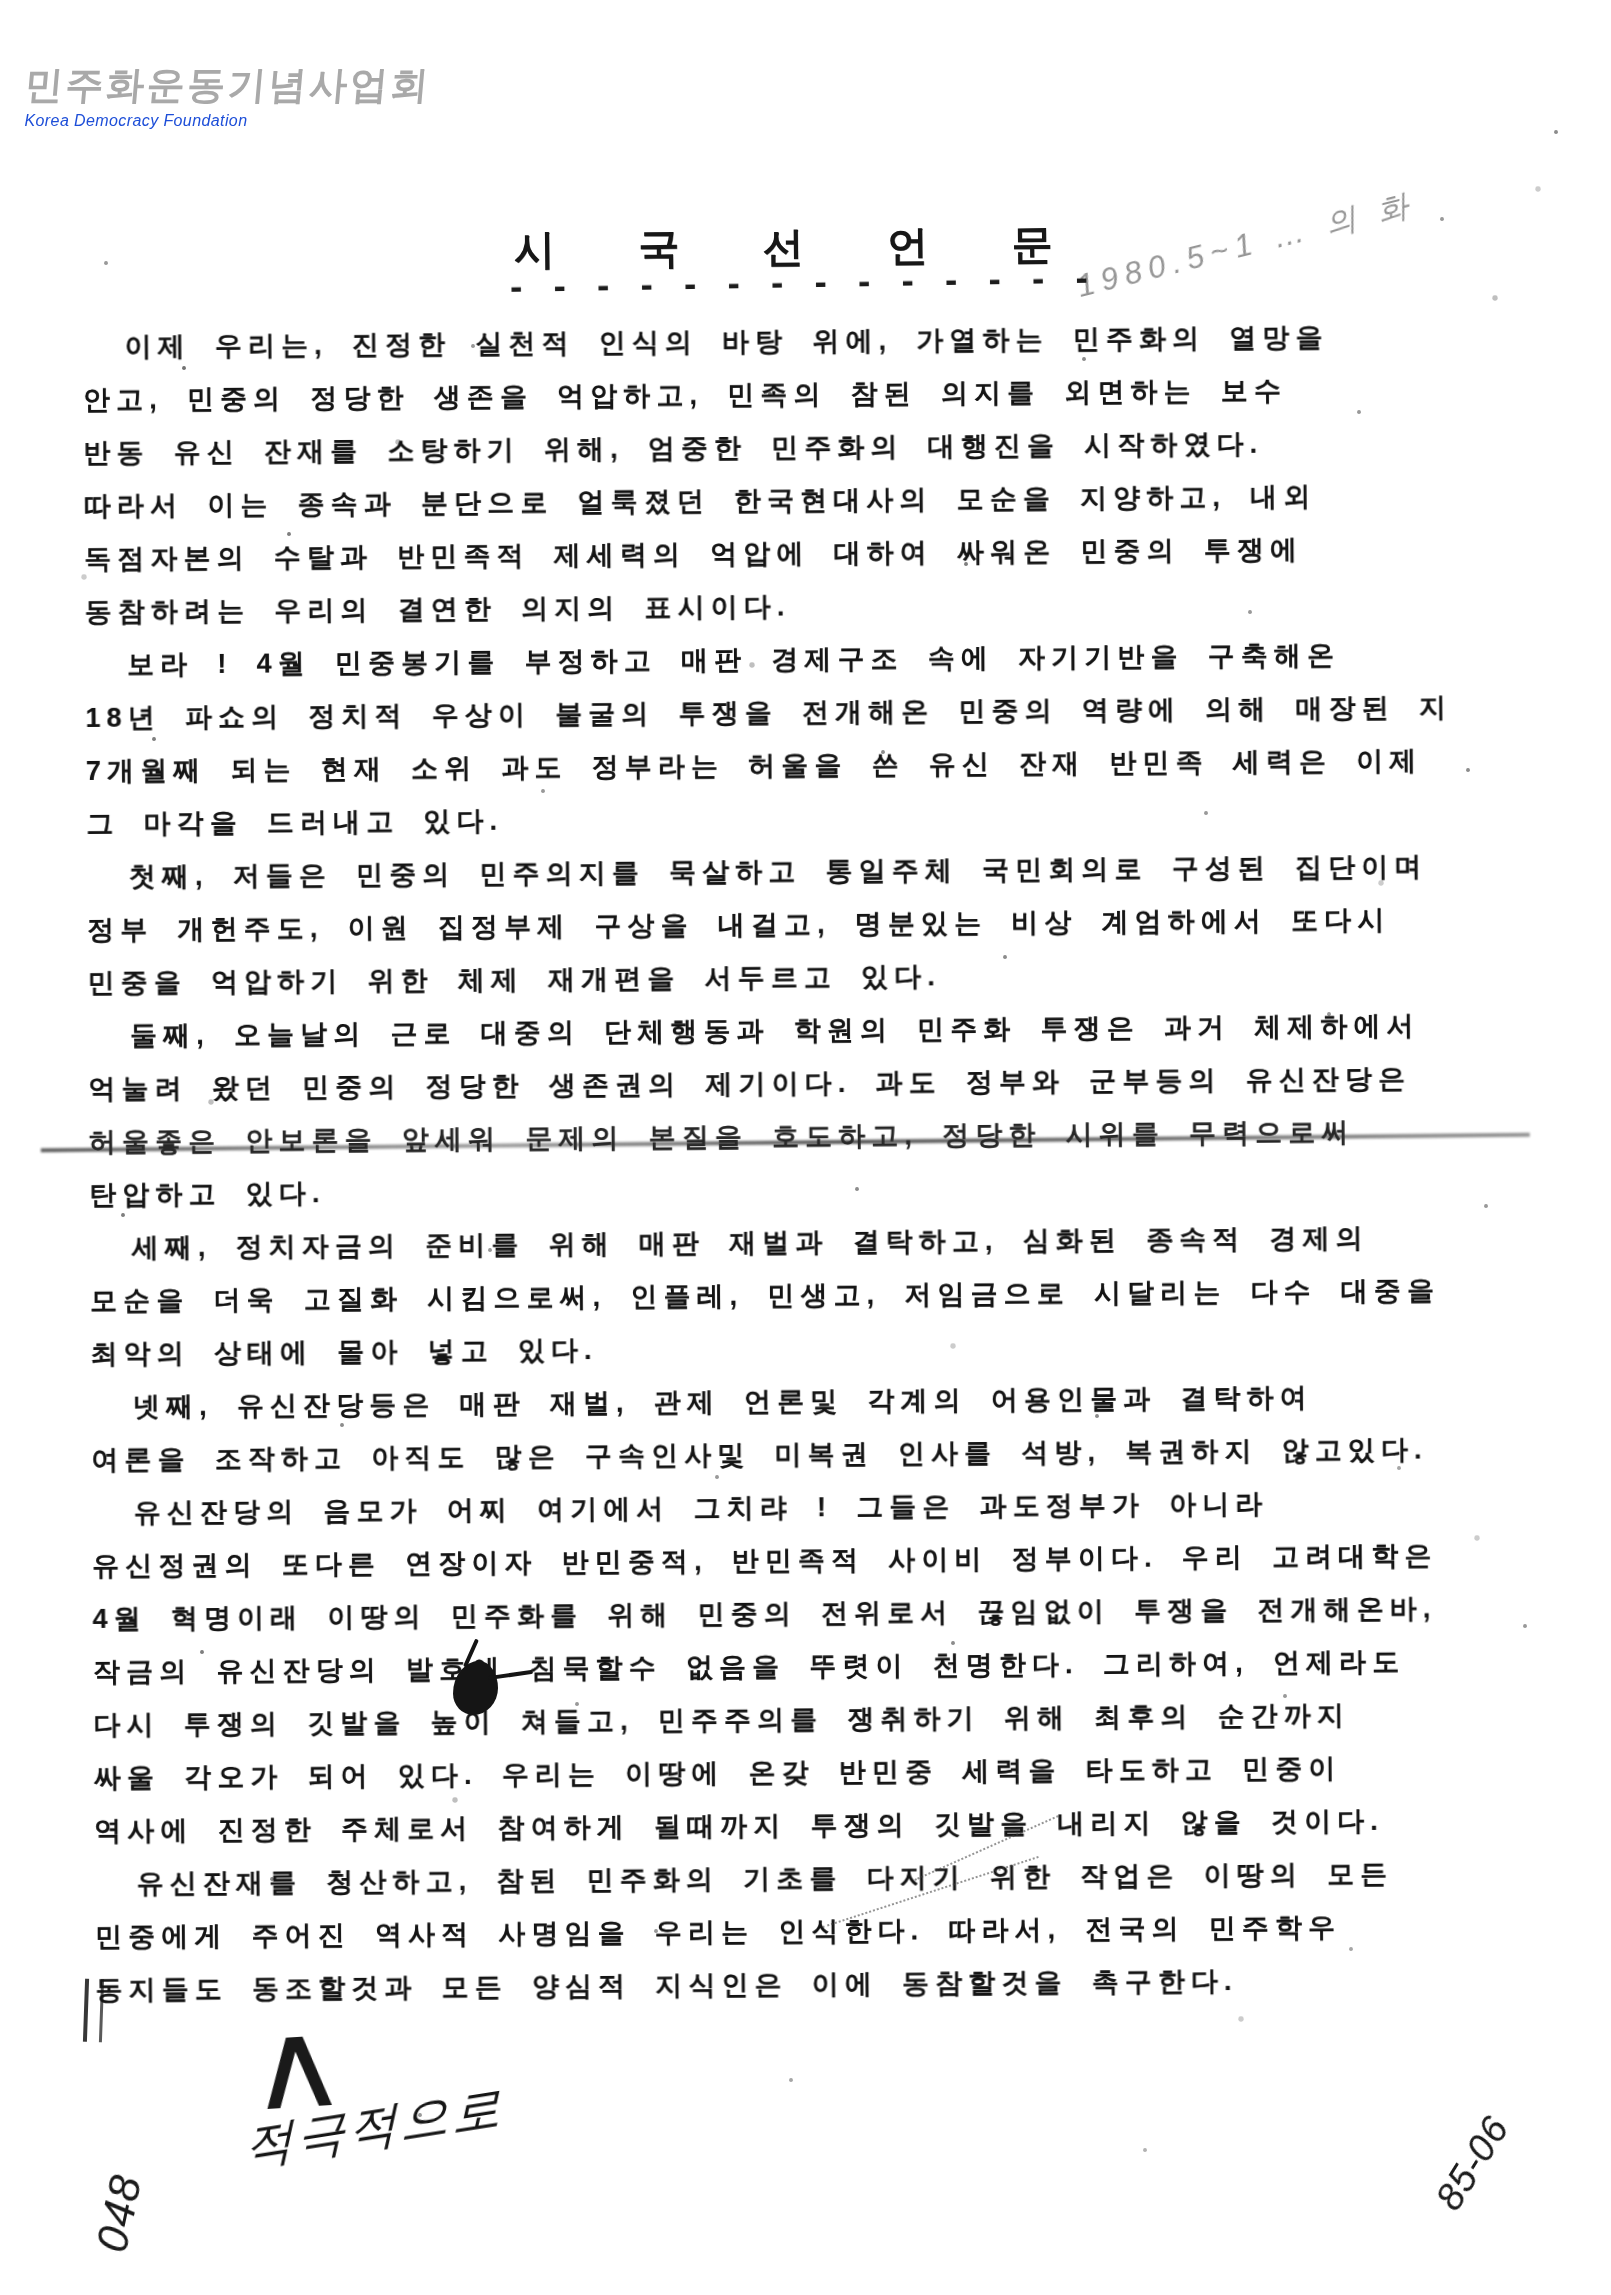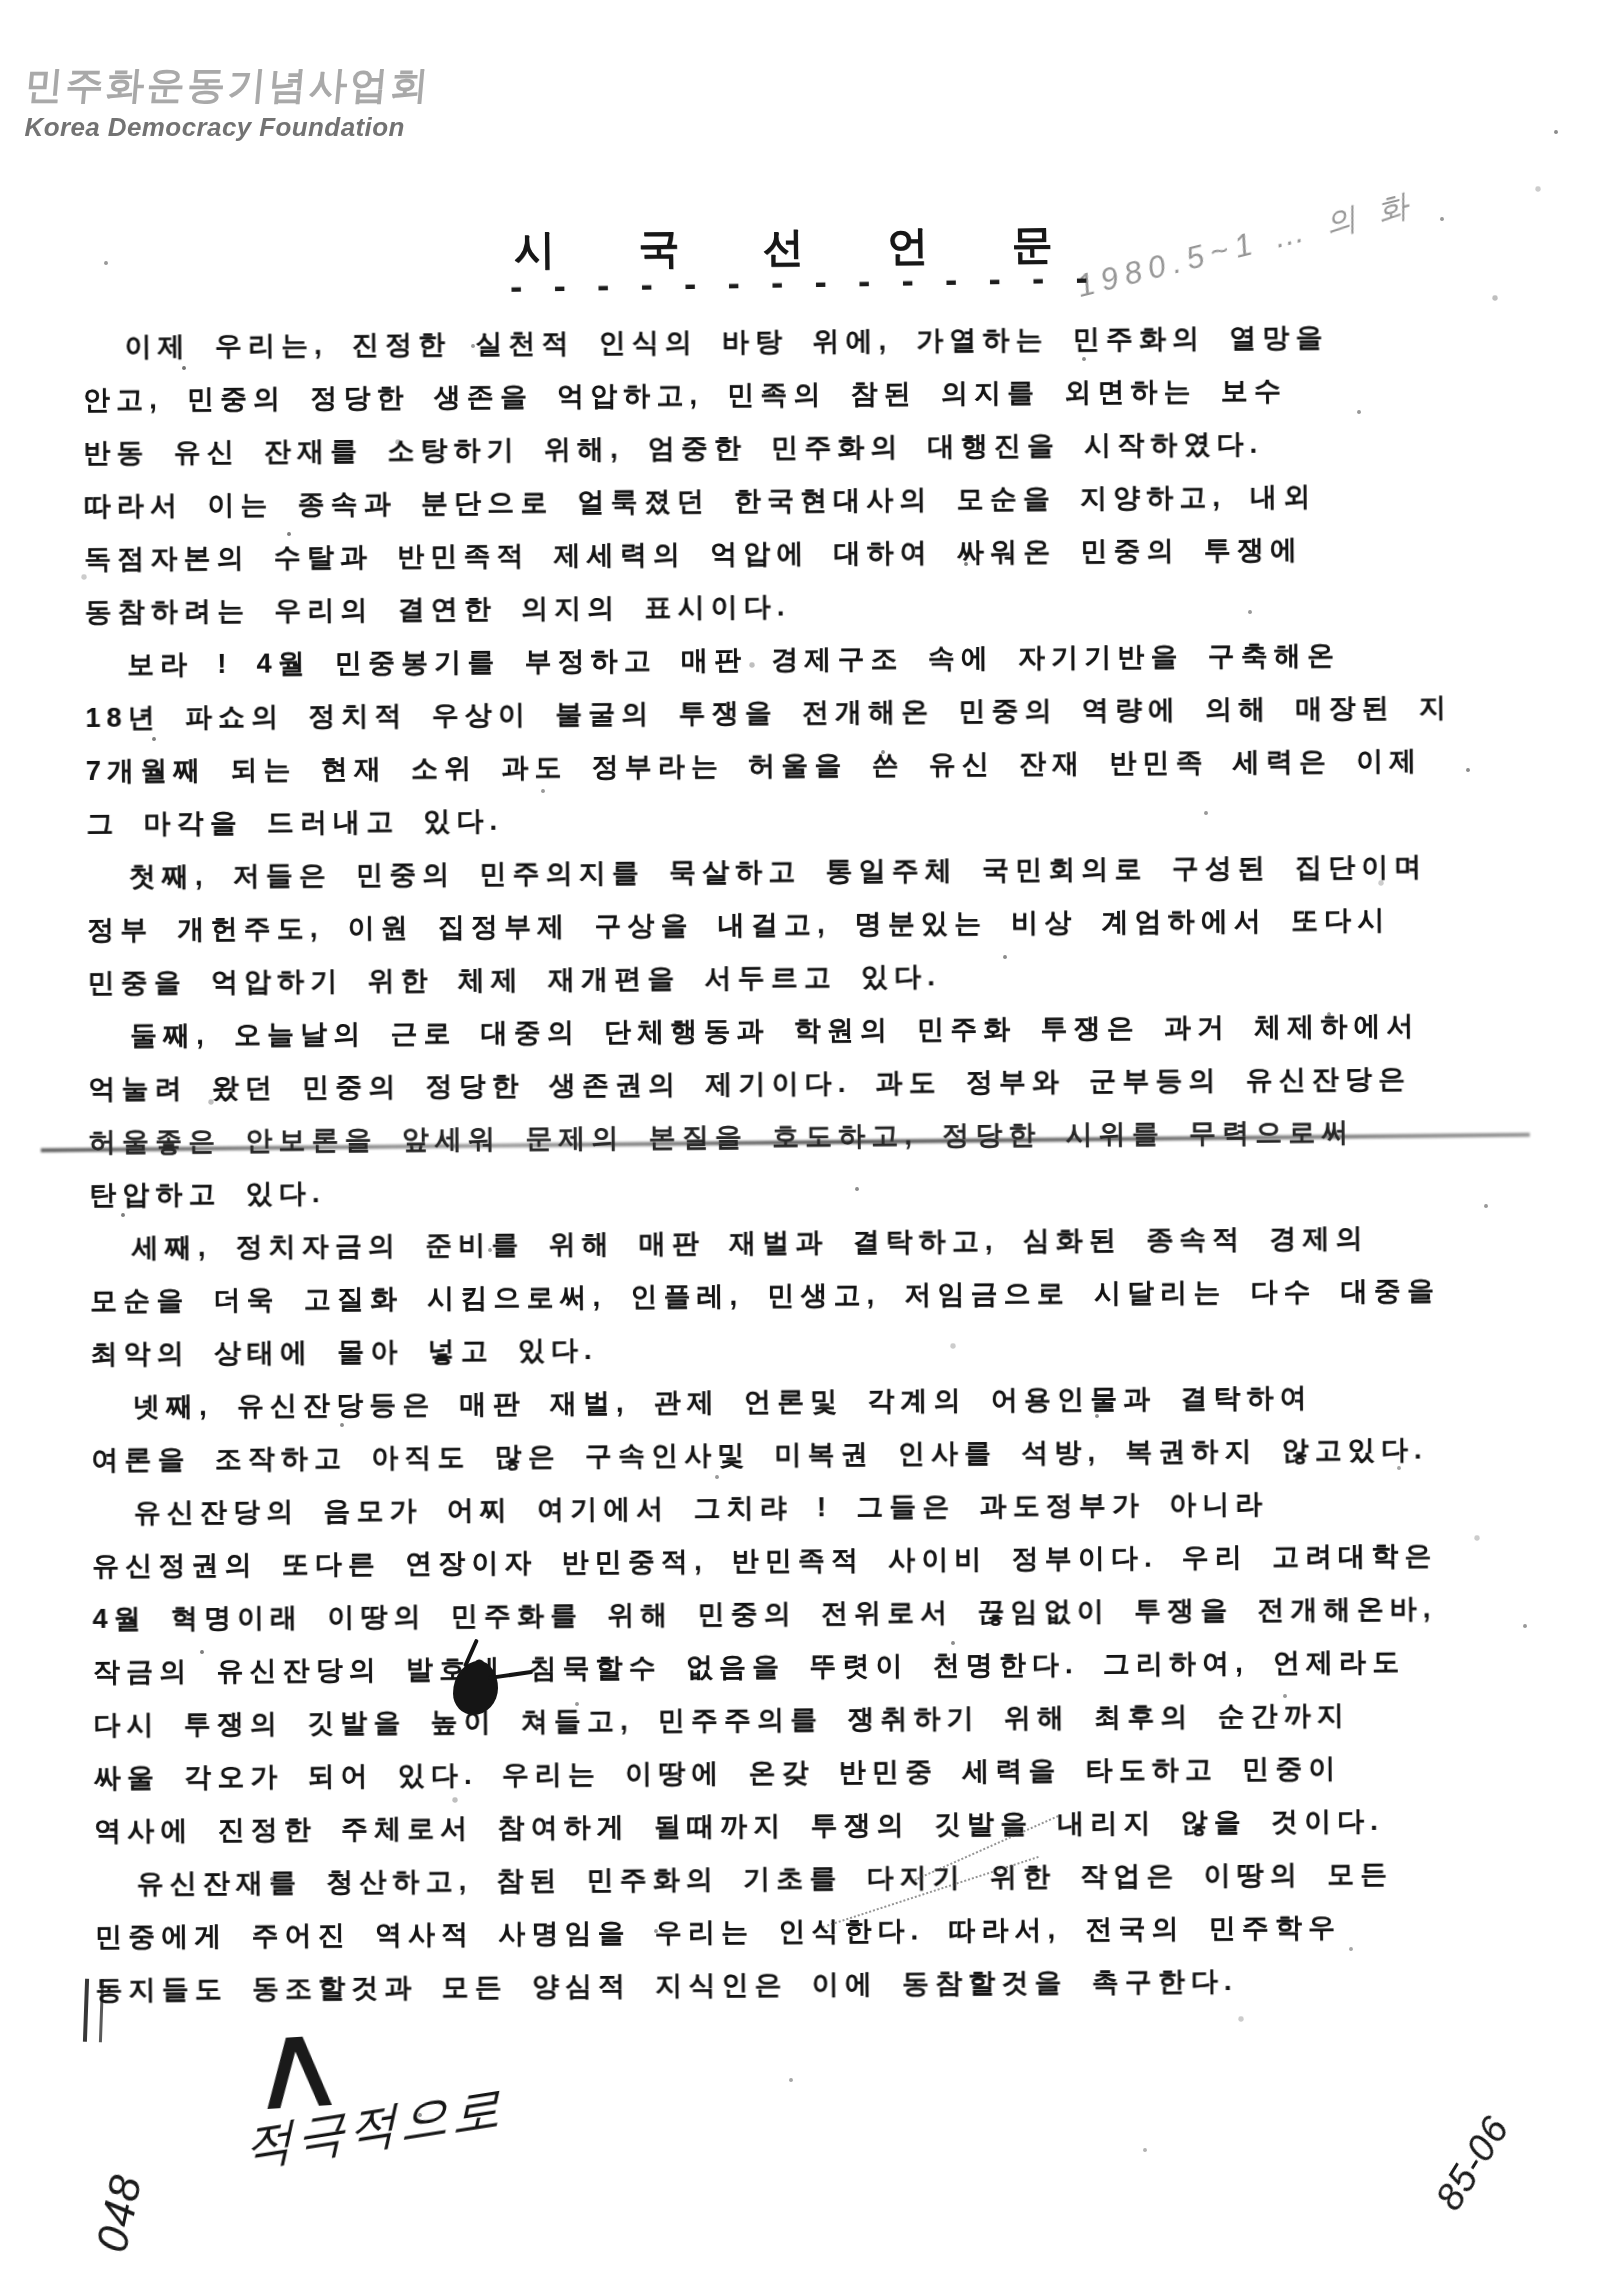--- a/index.html
+++ b/index.html
@@ -10,22 +10,22 @@
   }
   .page{position:absolute;inset:0;}
 
   
   .logo{position:absolute;left:24.5px;top:65px;}
   .logo-kr{
     font-size:38px;font-weight:bold;color:#a9a9a9;letter-spacing:2.6px;
     transform:skewX(-5deg);line-height:1.1;
   }
   .logo-en{
-    margin-top:5.2px;font-size:26px;font-weight:bold;font-style:italic;
-    color:#737373;letter-spacing:0.4px;
+    margin-top:5.2px;font-size:16px;font-weight:normal;font-style:italic;
+    color:#1d4ed8;letter-spacing:0.4px;
   }
 
   
   .title{
     position:absolute;left:514px;top:220px;margin:0;
     font-size:41px;font-weight:bold;color:#171717;
     letter-spacing:10.5px;word-spacing:51px;white-space:nowrap;
     transform:rotate(-0.6deg);
     text-shadow:0.4px 0.4px 0 rgba(0,0,0,.45);
   }

